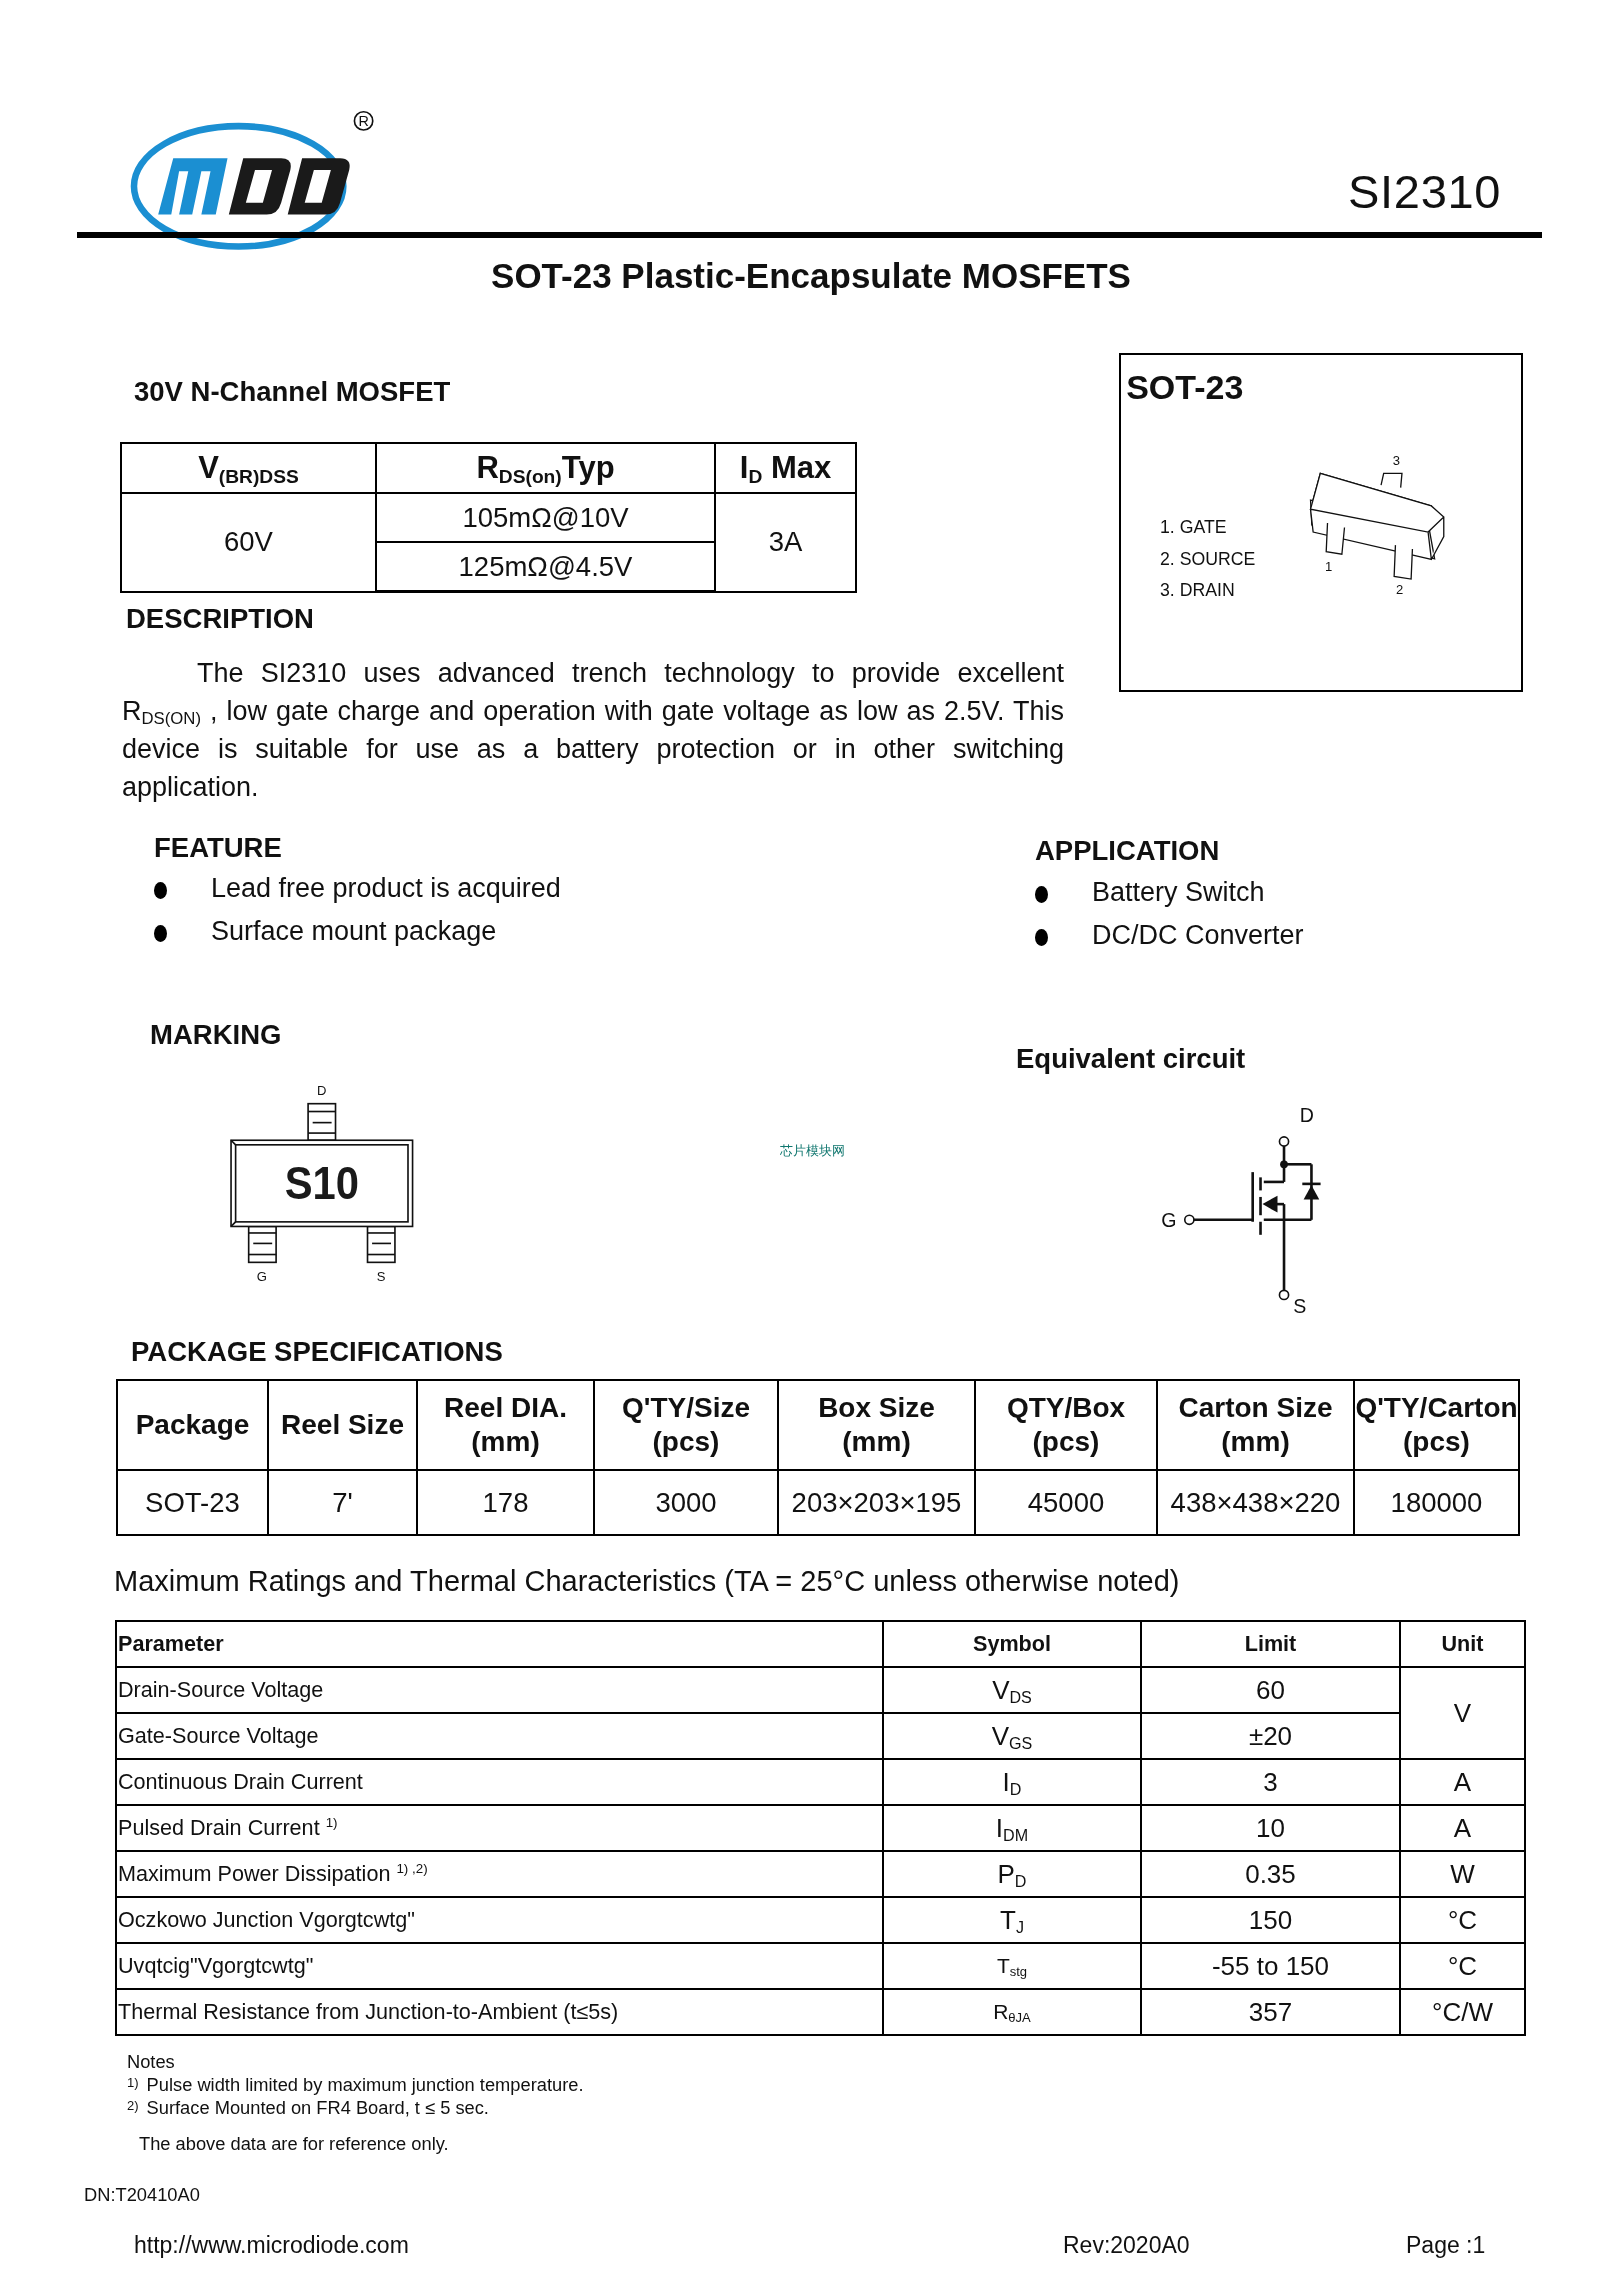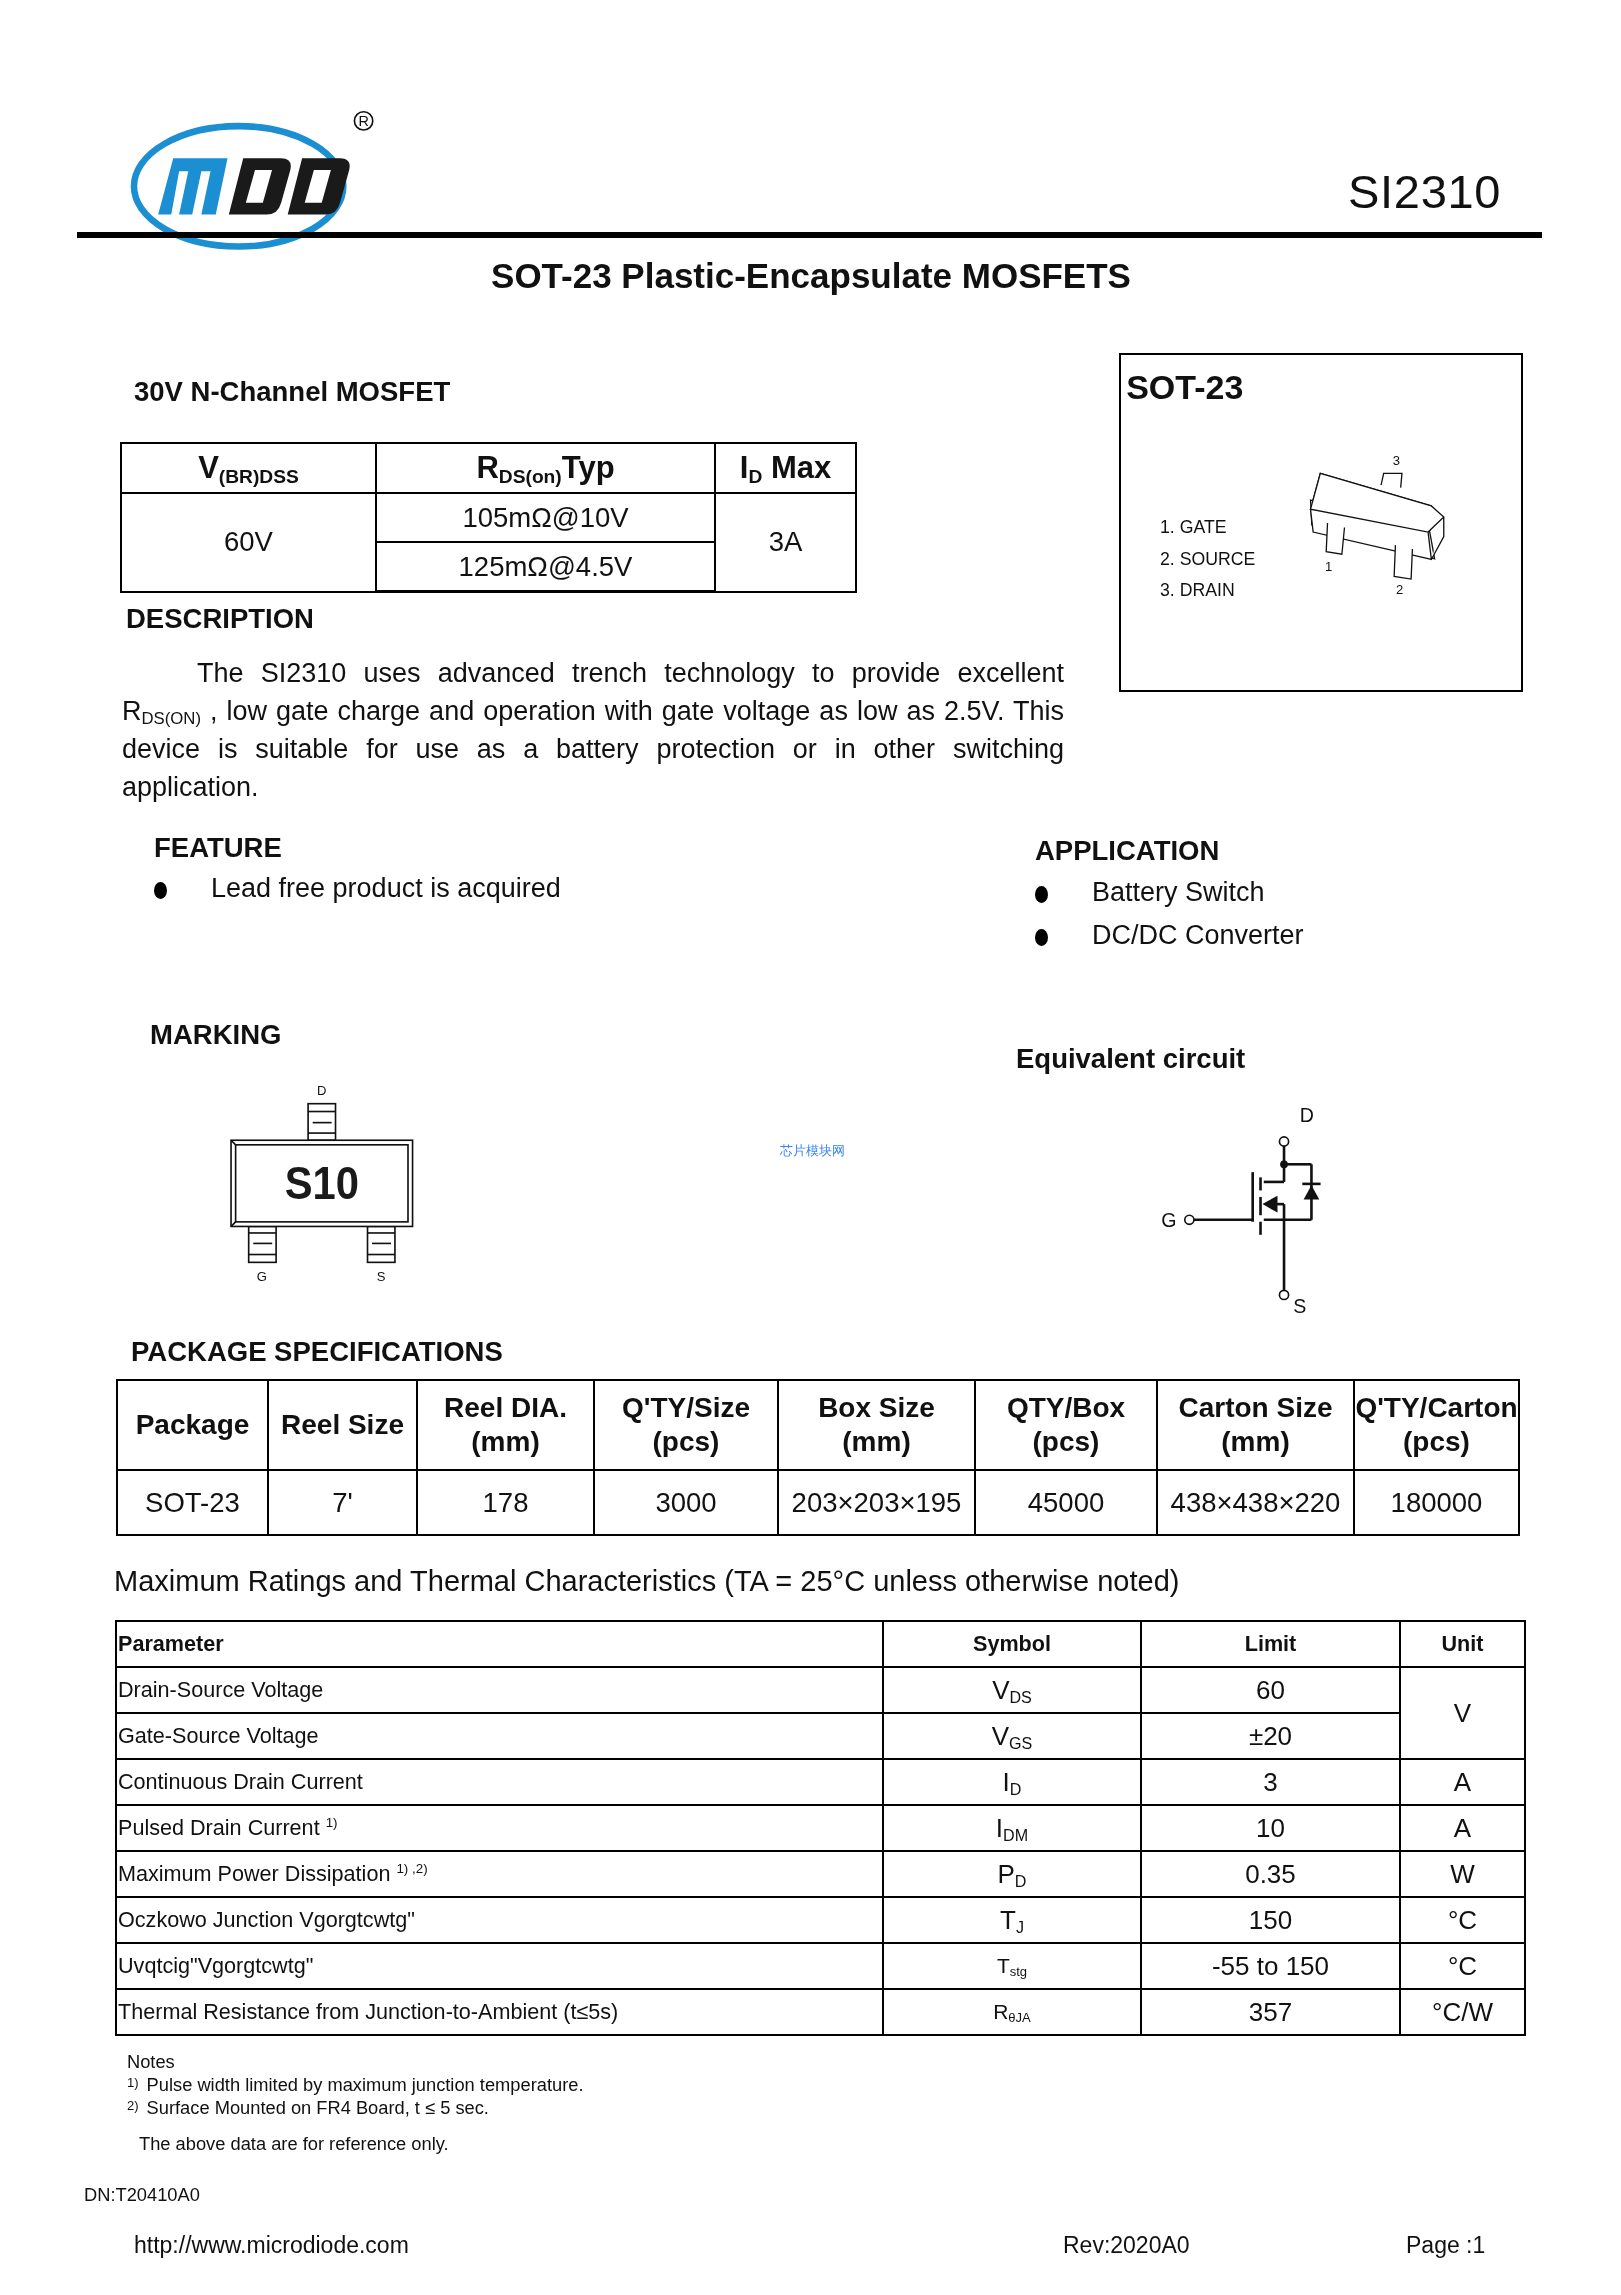--- a/index.html
+++ b/index.html
@@ -40,21 +40,21 @@
   #app-heading { left: 1035px; top: 835px; font-size: 27.5px; font-weight: bold; }
   .bullet-list { list-style: none; margin: 0; padding: 0; }
   .bullet-list li { position: relative; font-size: 27px; height: 43px; padding-left: 57px; }
   .bullet-list li .dot { position: absolute; left: 0; top: 9.2px; width: 13px; height: 17px; background: #000; border-radius: 50%; }
   #feature-list { left: 154px; top: 873px; }
   #app-list { left: 1035px; top: 877px; }
 
   
   #marking-heading { left: 150px; top: 1019px; font-size: 27.5px; font-weight: bold; }
   #marking-drawing { left: 216px; top: 1073px; width: 209px; height: 222px; }
-  #watermark { left: 780px; top: 1142px; font-size: 13px; color: #3b82f6; }
+  #watermark { left: 780px; top: 1142px; font-size: 13px; color: #0f766e; }
 
   
   #circuit-heading { left: 1016px; top: 1043px; font-size: 27.5px; font-weight: bold; }
   #circuit-drawing { left: 1007px; top: 1099px; width: 366px; height: 222px; }
 
   
   #pkgspec-heading { left: 131px; top: 1336px; font-size: 27.5px; font-weight: bold; }
   #pkgspec-table { left: 116px; top: 1379px; width: 1404px; }
   #pkgspec-table td { border: 2px solid #000; text-align: center; padding: 0; }
   #pkgspec-table .hdr td { height: 88px; font-size: 28px; font-weight: bold; line-height: 34px; }
@@ -142,20 +142,21 @@
 <div id="desc-heading" class="abs">DESCRIPTION</div>
 <div id="desc-text" class="abs">
   <span class="indent"></span><span>The SI2310 uses advanced trench technology to provide excellent</span>
   <span>R</span><sub>DS(ON)</sub><span> , low gate charge and operation with gate voltage as low as 2.5V.</span>
   <span>This device is suitable for use as a battery protection or in other switching application.</span>
 </div>
 
 <div id="feature-heading" class="abs">FEATURE</div>
 <ul id="feature-list" class="abs bullet-list">
   <li><span class="dot"></span><span>Lead free product is acquired</span></li>
+  <li><span class="dot"></span><span>Surface mount package</span></li>
 </ul>
 
 <div id="app-heading" class="abs">APPLICATION</div>
 <ul id="app-list" class="abs bullet-list">
   <li><span class="dot"></span><span>Battery Switch</span></li>
   <li><span class="dot"></span><span>DC/DC Converter</span></li>
 </ul>
 
 <div id="marking-heading" class="abs">MARKING</div>
 <svg id="marking-drawing" class="abs" viewBox="0 0 320 340" fill="none" stroke="#111" stroke-width="2.5">

